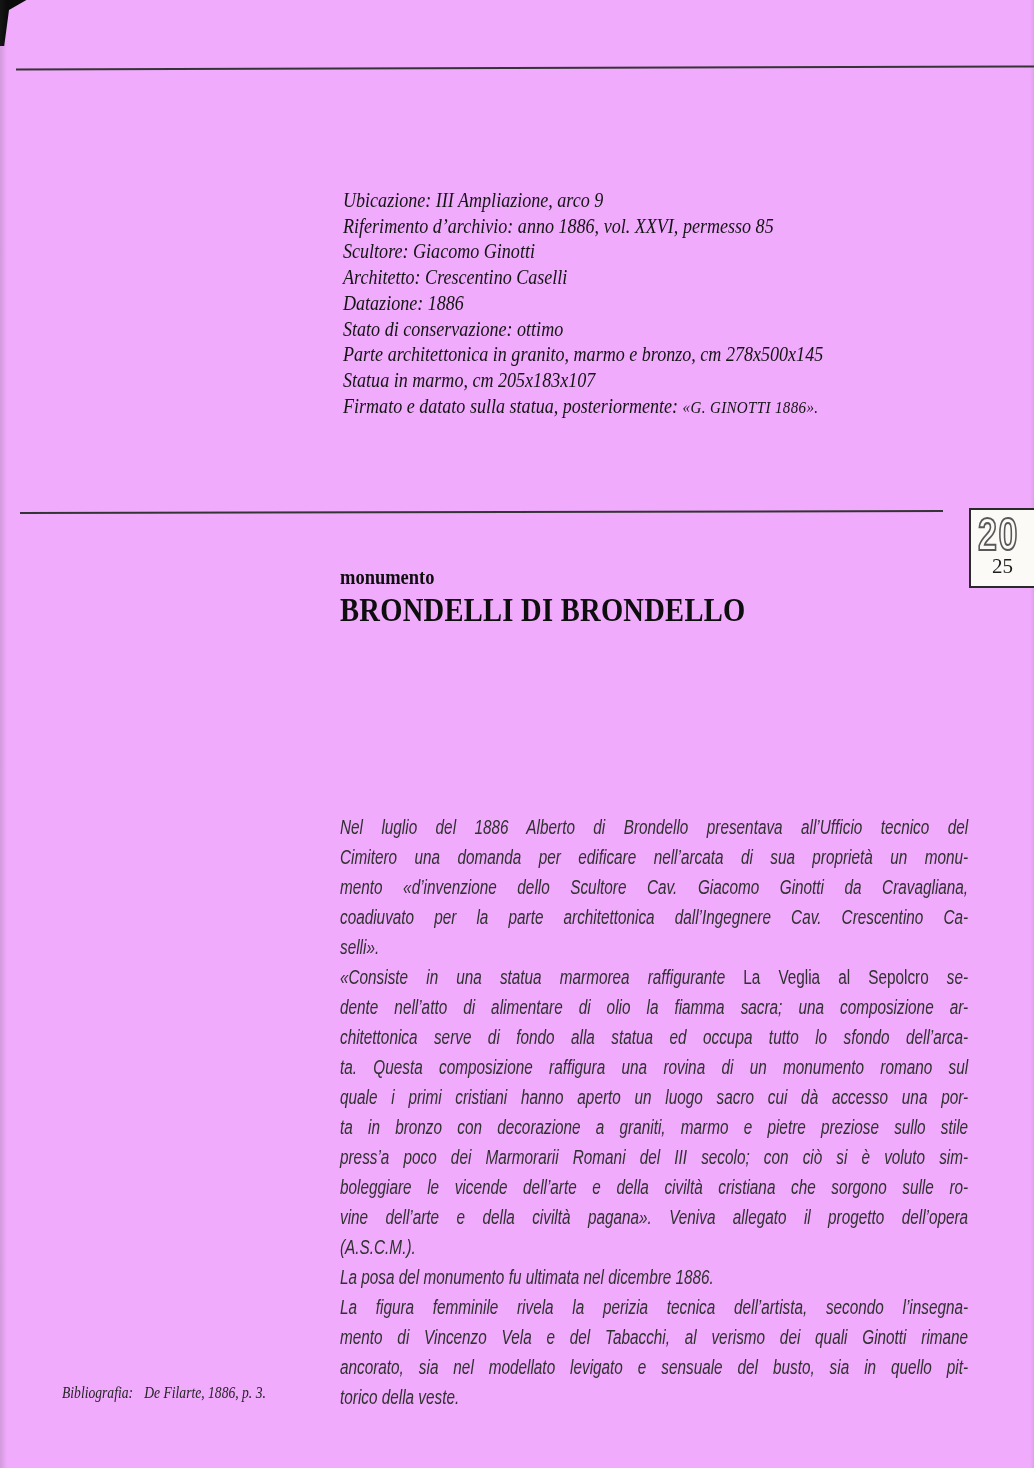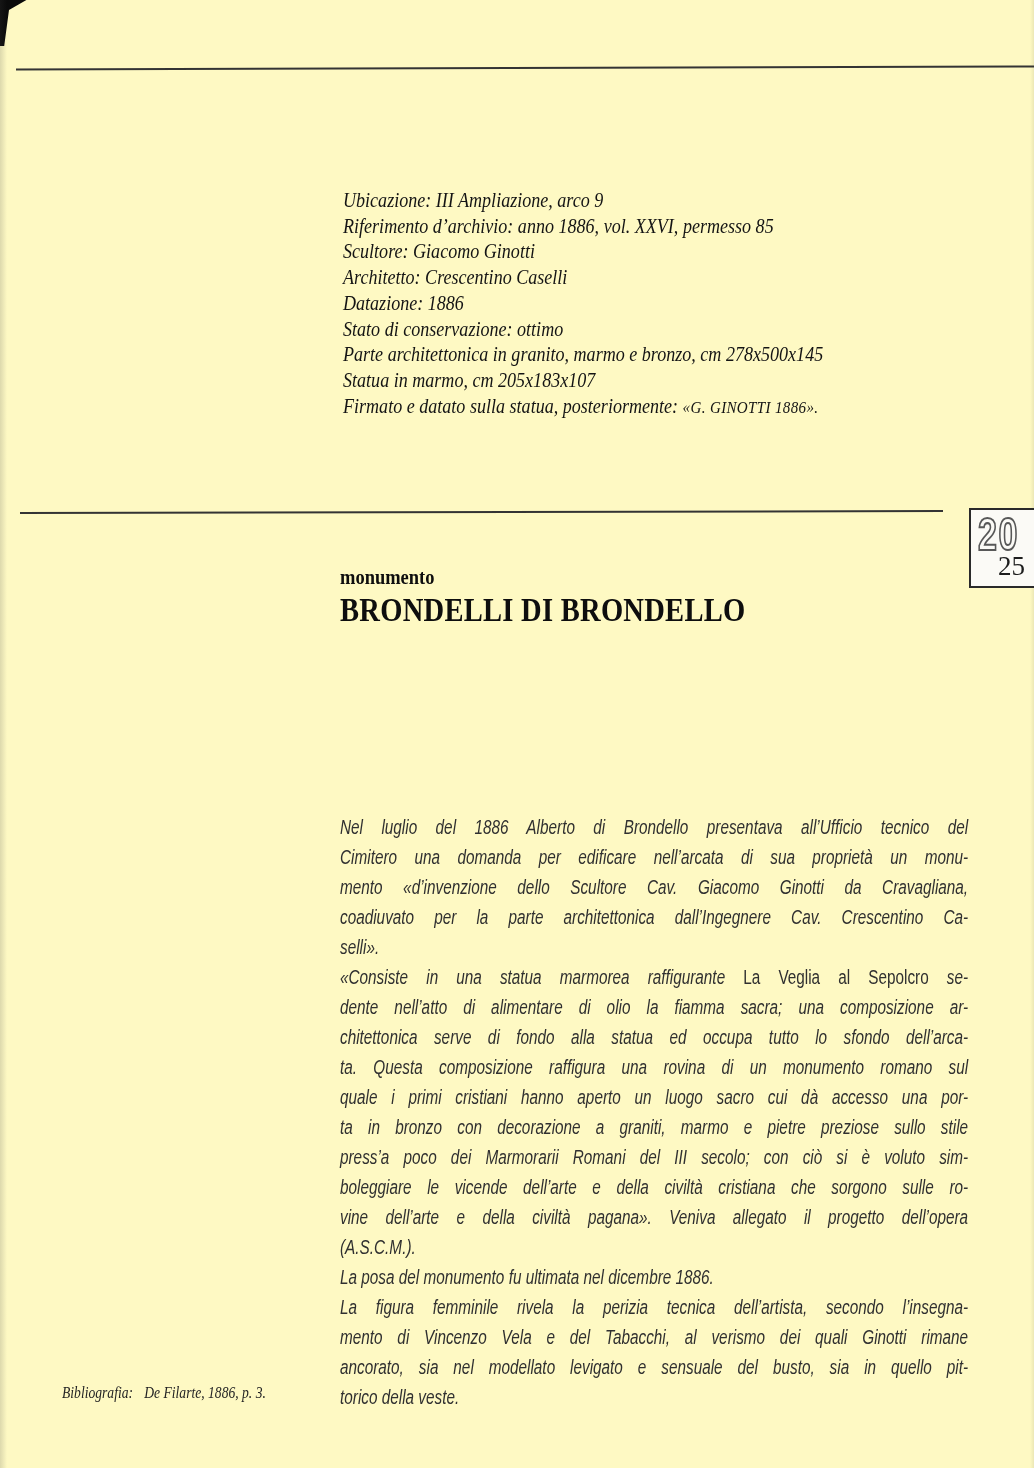--- a/index.html
+++ b/index.html
@@ -1,20 +1,20 @@
 <!DOCTYPE html>
 <html><head>
 <meta charset="utf-8">
 <style>
   html, body { margin: 0; padding: 0; background: #e8e8e6; }
   .page {
     position: relative;
     width: 1034px;
     height: 1468px;
-    background: #fef9c3;
+    background: #f0abfc;
     overflow: hidden;
     font-family: "Liberation Serif", serif;
     color: #1c1c1c;
   }
   
   .corner-mark {
     position: absolute; left: 0; top: 0; width: 30px; height: 46px;
     background: #0b0b0b;
     clip-path: polygon(0 0, 88% 0, 30% 22%, 14% 100%, 0 100%);
   }
@@ -46,22 +46,22 @@
   }
   .badge-num {
     position: absolute; left: 7px; top: 2px;
     font-family: "Liberation Sans", sans-serif; font-weight: 800;
     font-size: 46px; line-height: 44px; letter-spacing: 2px;
     color: rgba(255,255,255,0.0);
     -webkit-text-stroke: 2.1px #585858;
     transform: scaleX(0.74); transform-origin: 0 0;
   }
   .badge-page {
-    position: absolute; left: 27px; top: 44px;
-    font-size: 27px; line-height: 24px; color: #1d1d1d; text-align: right;
+    position: absolute; left: 21px; top: 44px;
+    font-size: 21px; line-height: 24px; color: #1d1d1d; text-align: right;
   }
 
   
   .titleblock {
     position: absolute; left: 340px; top: 564px; white-space: nowrap;
     transform: scaleX(0.84); transform-origin: 0 0; color: #0e0e0e;
   }
   .kicker { font-weight: bold; font-size: 22px; line-height: 26px; }
   .main-title { font-weight: bold; font-size: 34px; line-height: 40px; letter-spacing: 0.3px; }
 

